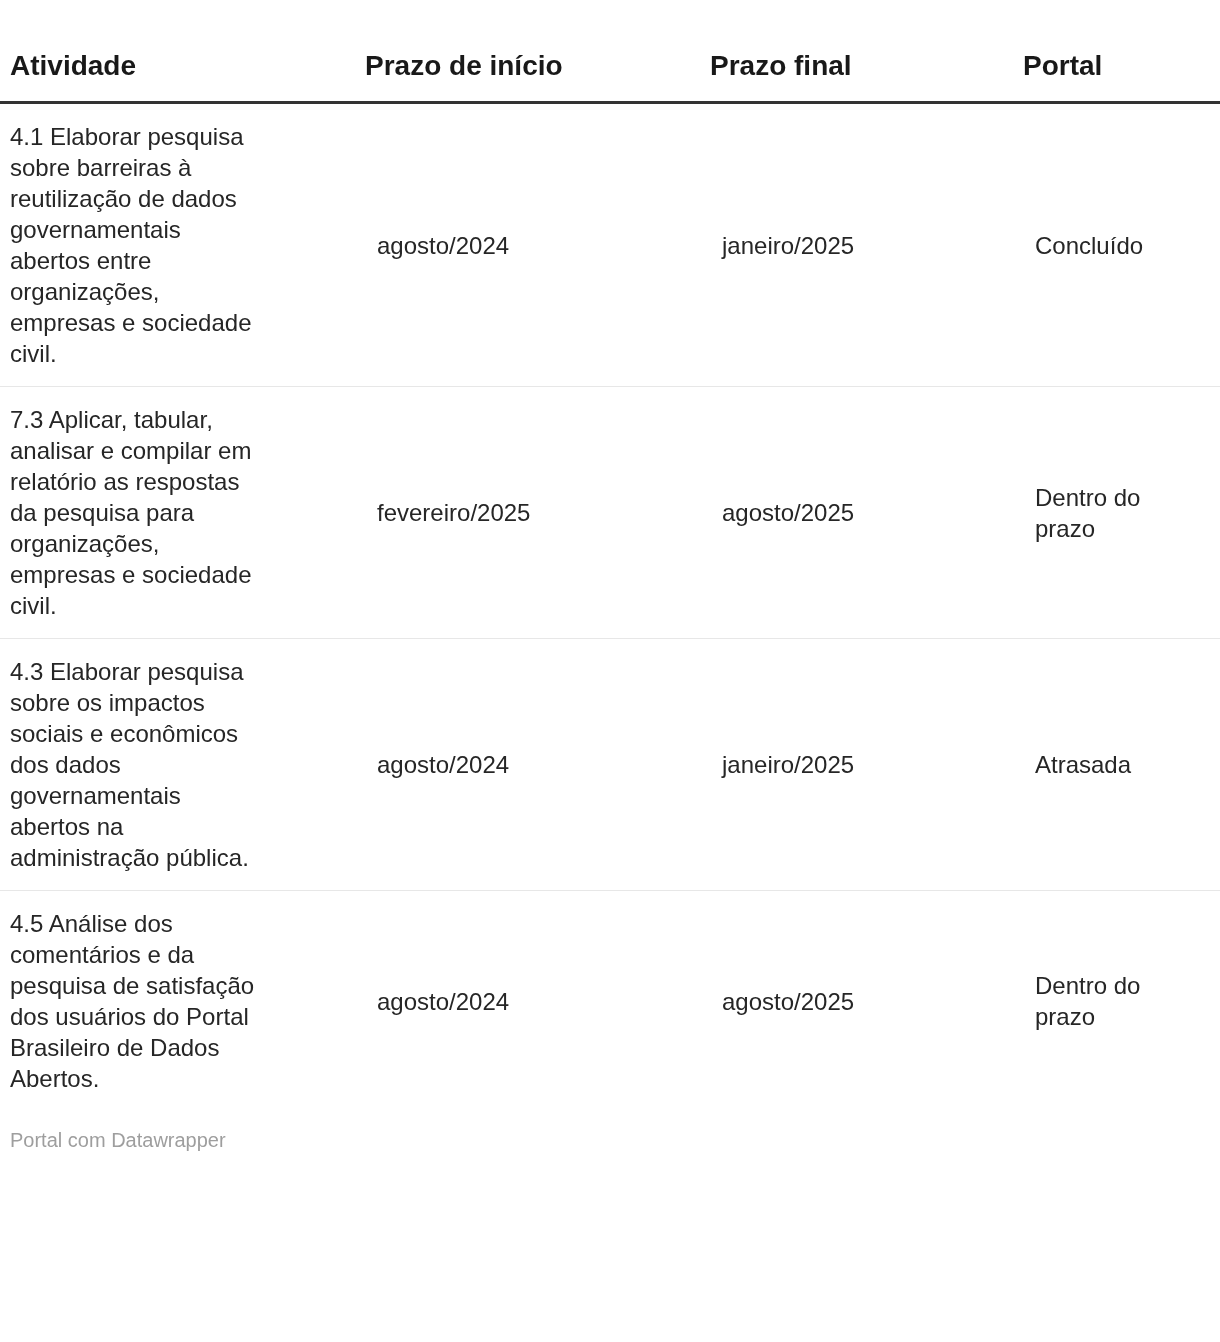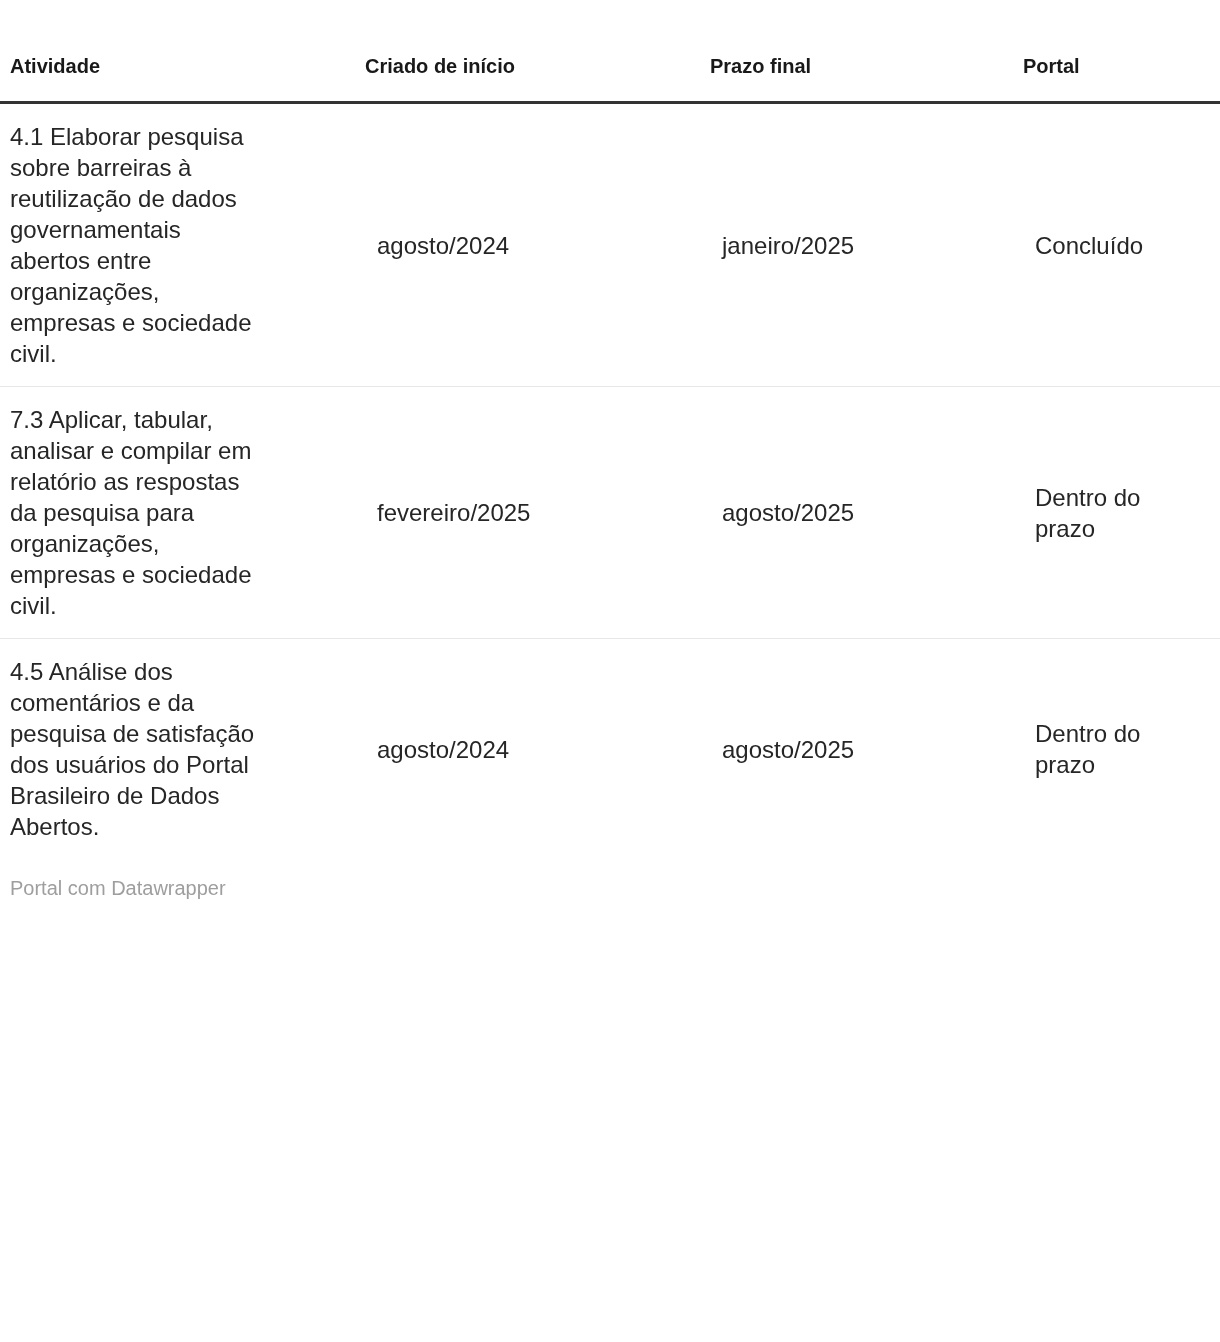--- a/index.html
+++ b/index.html
@@ -23,21 +23,21 @@
     color: var(--text);
   }
   table.dw-table {
     border-collapse: collapse;
     table-layout: fixed;
     width: 1220px;
   }
   table.dw-table th {
     text-align: left;
     vertical-align: bottom;
-    font-size: 20px;
+    font-size: 28px;
     line-height: 28px;
     font-weight: bold;
     color: var(--header-text);
     padding: 52px 10px 21px 0;
     border-bottom: 3px solid var(--header-rule);
   }
   table.dw-table td {
     text-align: left;
     vertical-align: middle;
     font-size: 24px;
@@ -72,21 +72,21 @@
   <table class="dw-table">
     <colgroup>
       <col style="width:365px">
       <col style="width:345px">
       <col style="width:313px">
       <col style="width:197px">
     </colgroup>
     <thead>
       <tr>
         <th>Atividade</th>
-        <th>Criado de início</th>
+        <th>Prazo de início</th>
         <th>Prazo final</th>
         <th>Portal</th>
       </tr>
     </thead>
     <tbody>
       <tr>
         <td>4.1 Elaborar pesquisa
 sobre barreiras à
 reutilização de dados
 governamentais
@@ -105,20 +105,32 @@
 da pesquisa para
 organizações,
 empresas e sociedade
 civil.</td>
         <td>fevereiro/2025</td>
         <td>agosto/2025</td>
         <td>Dentro do
 prazo</td>
       </tr>
       <tr>
+        <td>4.3 Elaborar pesquisa
+sobre os impactos
+sociais e econômicos
+dos dados
+governamentais
+abertos na
+administração pública.</td>
+        <td>agosto/2024</td>
+        <td>janeiro/2025</td>
+        <td>Atrasada</td>
+      </tr>
+      <tr>
         <td>4.5 Análise dos
 comentários e da
 pesquisa de satisfação
 dos usuários do Portal
 Brasileiro de Dados
 Abertos.</td>
         <td>agosto/2024</td>
         <td>agosto/2025</td>
         <td>Dentro do
 prazo</td>

